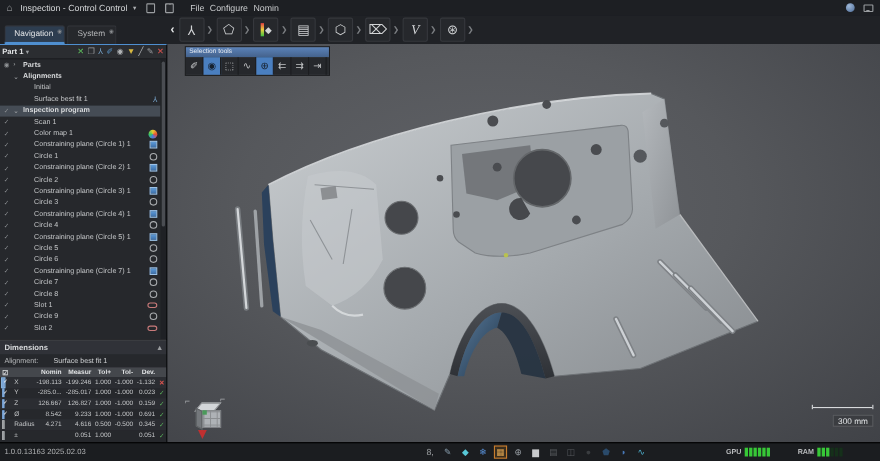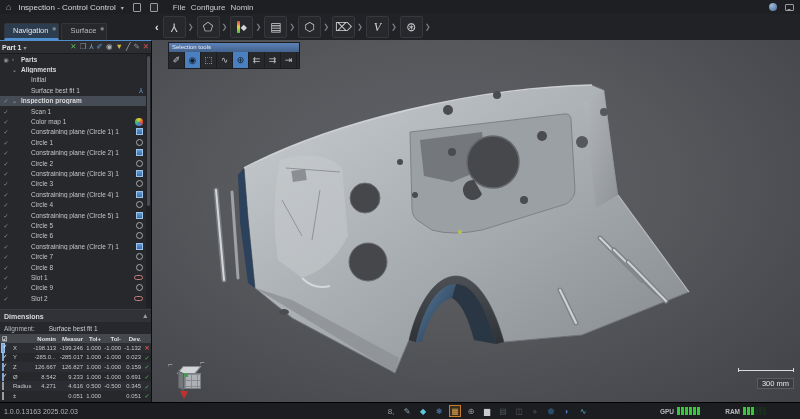--- a/index.html
+++ b/index.html
@@ -160,21 +160,21 @@
     </nav>
   <div id="mb-right">
     <span class="avatar"></span>
     <span class="bubble"></span>
   </div>
 </div>
 
 <div id="subbar">
   <div id="tabs">
       <div class="tab active"><span>Navigation</span><span class="pin">◉</span></div>
-      <div class="tab"><span>Surface</span><span class="pin">◉</span></div>
+      <div class="tab"><span>System</span><span class="pin">◉</span></div>
     </div>
   <div id="maintoolbar">
     <span id="collapse-left">‹</span>
   <div class="tgroup">
         <span class="tbtn">⅄</span>
         <span class="tchev">❯</span>
       </div>
       <div class="tgroup">
         <span class="tbtn">⬠</span>
         <span class="tchev">❯</span>

